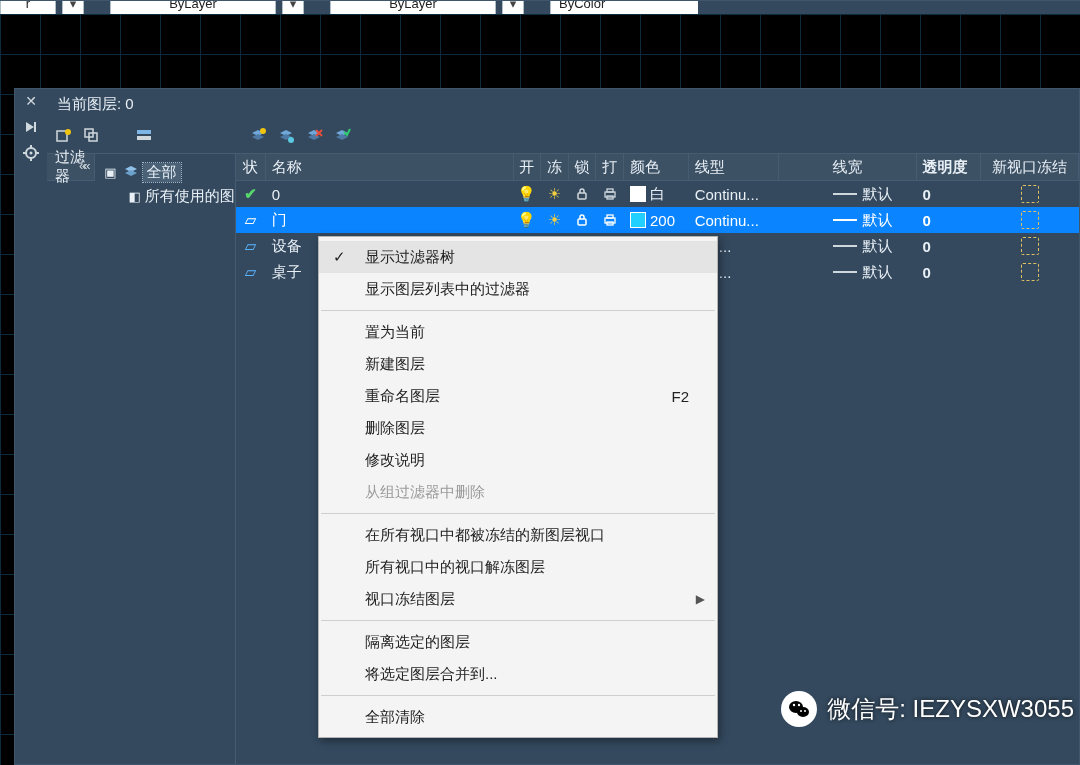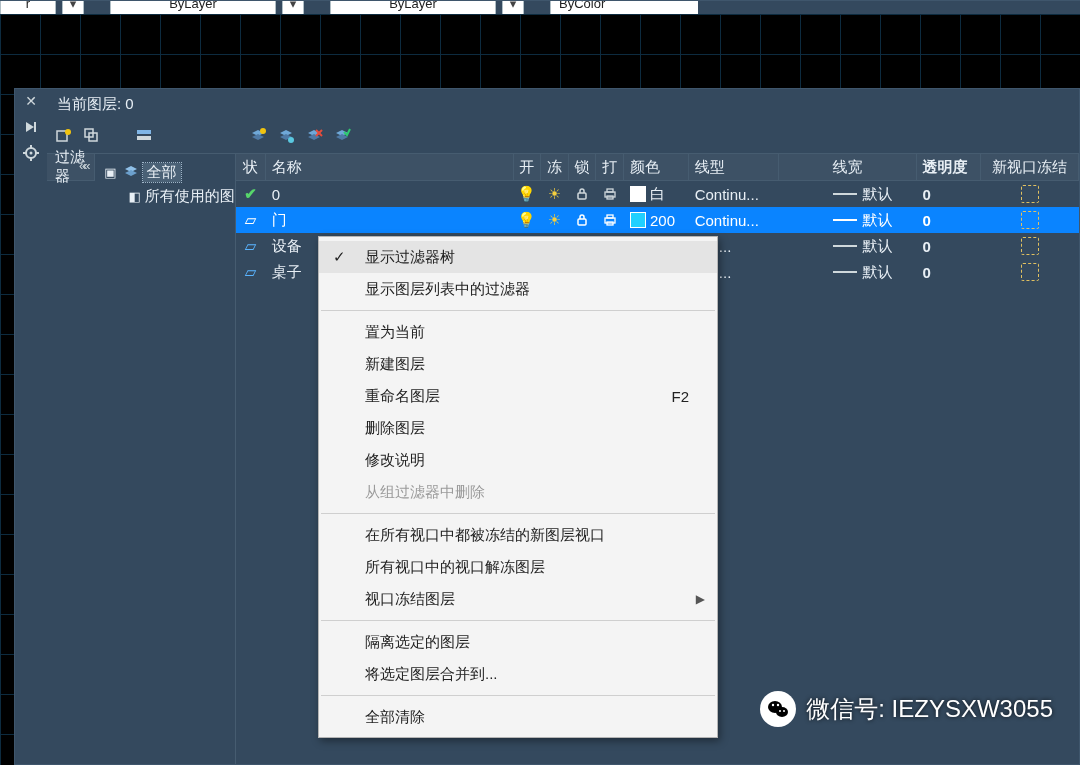--- a/index.html
+++ b/index.html
@@ -278,21 +278,21 @@
   .ctx .mi .subarrow {
     position:absolute; right:12px; font-size:12px; color:#555;
   }
   .ctx .sep {
     height:1px; background:#cfcfcf; margin:5px 2px;
   }
 
   
   .wm {
     position:absolute;
-    right: 27px;
+    right: 6px;
     bottom: 38px;
     display:flex; align-items:center; gap:10px;
     color:#fff;
     font-size: 24px;
     text-shadow: 0 0 4px rgba(0,0,0,.8);
     z-index: 30;
   }
   .wm .wcir {
     width:36px;height:36px;border-radius:50%;background:#fff;color:#000;display:flex;align-items:center;justify-content:center;font-size:26px;font-weight:bold;
   }

